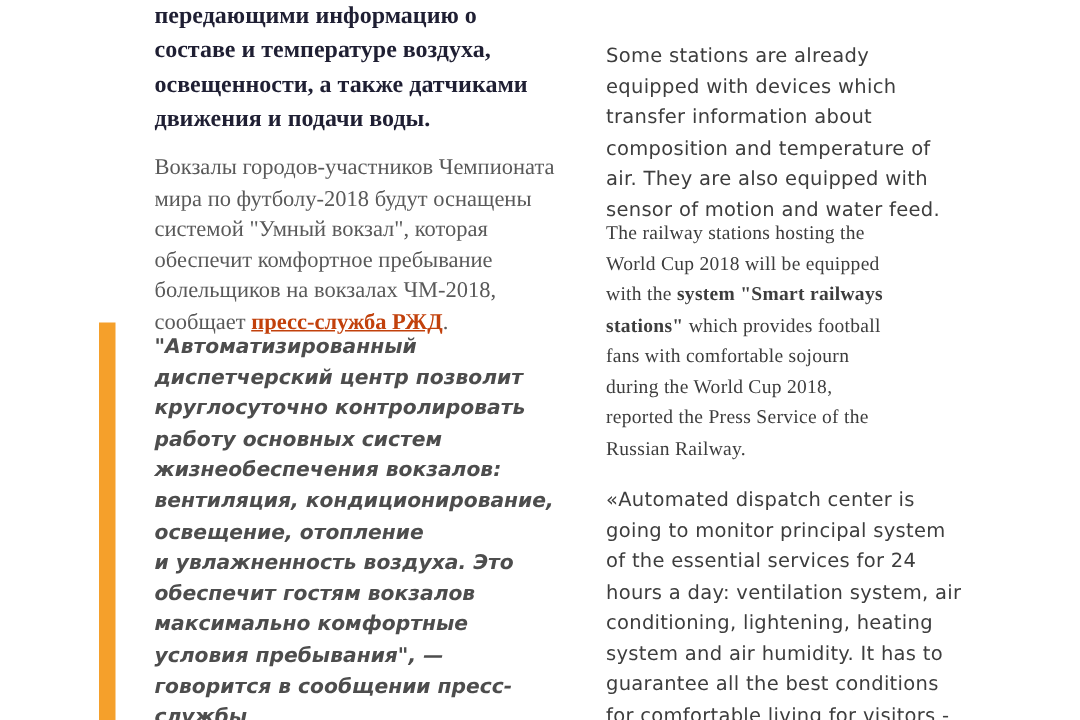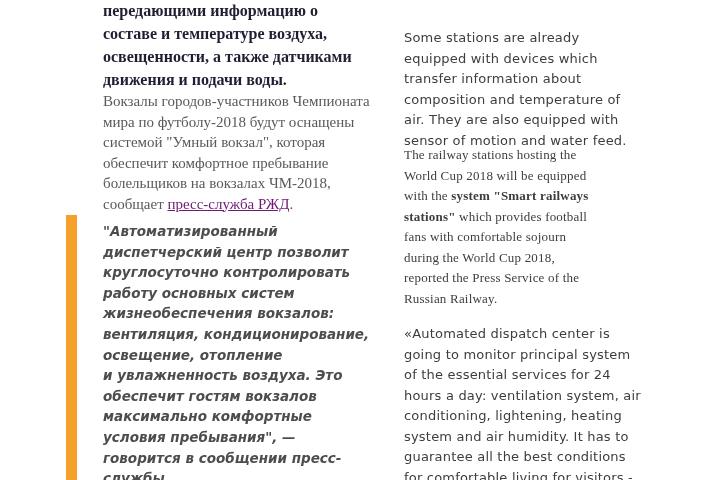--- a/index.html
+++ b/index.html
@@ -5,21 +5,21 @@
   html,body{margin:0;padding:0;background:#ffffff;}
   .stage{position:relative;width:720px;height:480px;background:#ffffff;overflow:hidden;}
 
   
   .ru-heading{
     position:absolute;left:103px;top:-1px;width:270px;margin:0;
     font-family:"Liberation Serif",serif;font-weight:bold;font-size:16px;line-height:23px;
     color:#1f1f33;white-space:pre-line;
   }
   .ru-para{
-    position:absolute;left:103px;top:91px;width:275px;margin:0;
+    position:absolute;left:103px;top:102px;width:275px;margin:0;
     font-family:"Liberation Serif",serif;font-size:15px;line-height:20.5px;
     color:#595959;white-space:pre-line;
   }
   .ru-link{color:#E8822B;text-decoration:underline;cursor:pointer;}
   .ru-quote{position:absolute;left:66px;top:215px;width:305px;height:275px;margin:0;padding:6px 0 0 0;}
   .quote-bar{position:absolute;left:0;top:0;bottom:0;width:11px;background:#F5A02B;}
   .quote-text{
     margin:0 0 0 37px;
     font-family:"DejaVu Sans",sans-serif;font-style:italic;font-weight:bold;
     font-size:13.5px;line-height:20.6px;color:#4d4d4d;white-space:pre-line;
@@ -45,21 +45,21 @@
     <h2 class="ru-heading">передающими информацию о
 составе и температуре воздуха,
 освещенности, а также датчиками
 движения и подачи воды.</h2>
 
     <p class="ru-para"><span>Вокзалы городов-участников Чемпионата
 мира по футболу-2018 будут оснащены
 системой "Умный вокзал", которая
 обеспечит комфортное пребывание
 болельщиков на вокзалах ЧМ-2018,
-сообщает </span><a class="ru-link" style="color: #701a75;">пресс-служба РЖД</a><span>.</span></p>
+сообщает </span><a class="ru-link" style="color: #c2410c; font-weight: bold;">пресс-служба РЖД</a><span>.</span></p>
 
     <blockquote class="ru-quote">
       <div class="quote-bar" style="background: rgb(245, 160, 43);"></div>
       <p class="quote-text">"Автоматизированный
 диспетчерский центр позволит
 круглосуточно контролировать
 работу основных систем
 жизнеобеспечения вокзалов:
 вентиляция, кондиционирование,
 освещение, отопление

